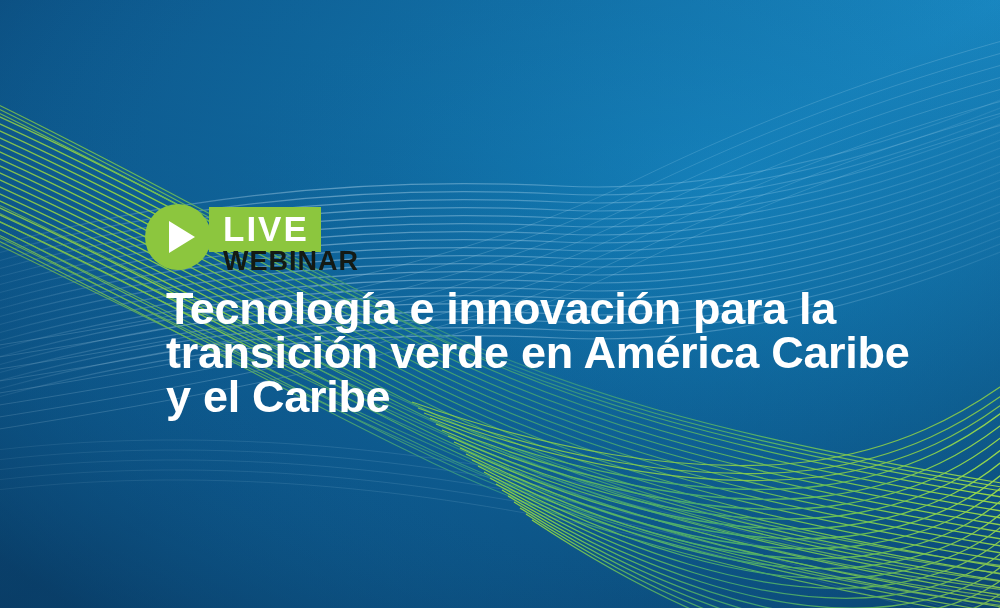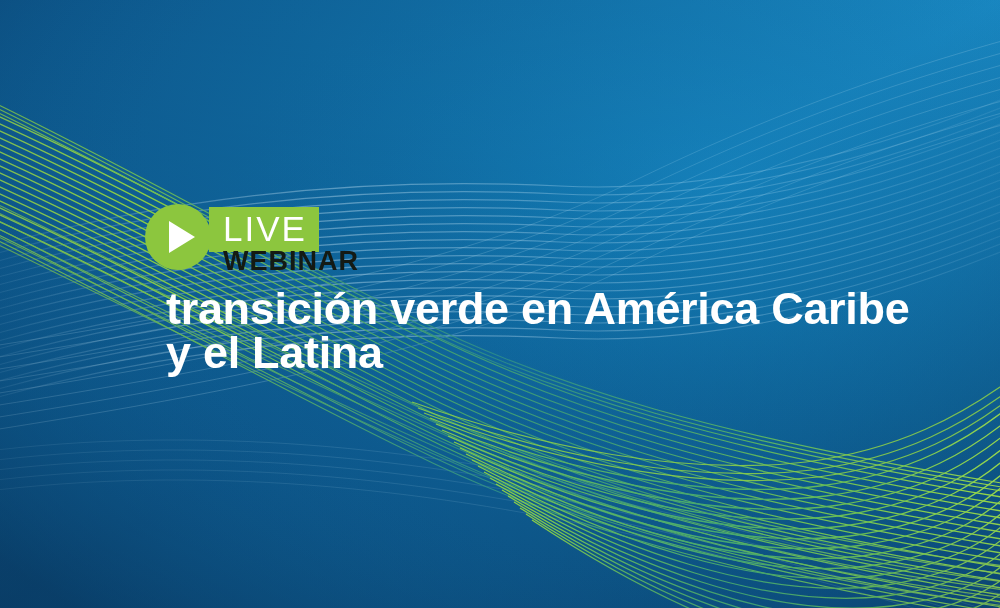--- a/index.html
+++ b/index.html
@@ -21,21 +21,21 @@
     position:absolute;left:24px;top:17px;width:0;height:0;
     border-top:16px solid transparent;border-bottom:16px solid transparent;
     border-left:26px solid #ffffff;
   }
   #live-chip{
     position:absolute;left:64px;top:3px;
     background:#8cc63e;
     padding:4px 12px 6px 14px;
   }
   #live-text{
-    color:#ffffff;font-size:35px;font-weight:normal;line-height:35px;
+    color:#ffffff;font-size:35px;font-weight:bold;line-height:35px;
     letter-spacing:2px;display:block;
   }
   #webinar-text{
     position:absolute;left:78px;top:44px;
     color:#141a14;font-size:27px;font-weight:bold;line-height:27px;
     letter-spacing:1px;white-space:nowrap;text-align:center;
   }
 
   
   #title{
@@ -220,17 +220,18 @@
     </div>
 
     <div id="live-chip">
       <span id="live-text">LIVE</span>
     </div>
 
     <div id="webinar-text">WEBINAR</div>
   </div>
 
   <div id="title">
+    <span class="tl">Tecnología e innovación para la</span>
     <span class="tl">transición verde en América Caribe</span>
-    <span class="tl">y el Latina</span>
+    <span class="tl">y el Caribe</span>
   </div>
 
 </div>
 
 </body></html>

